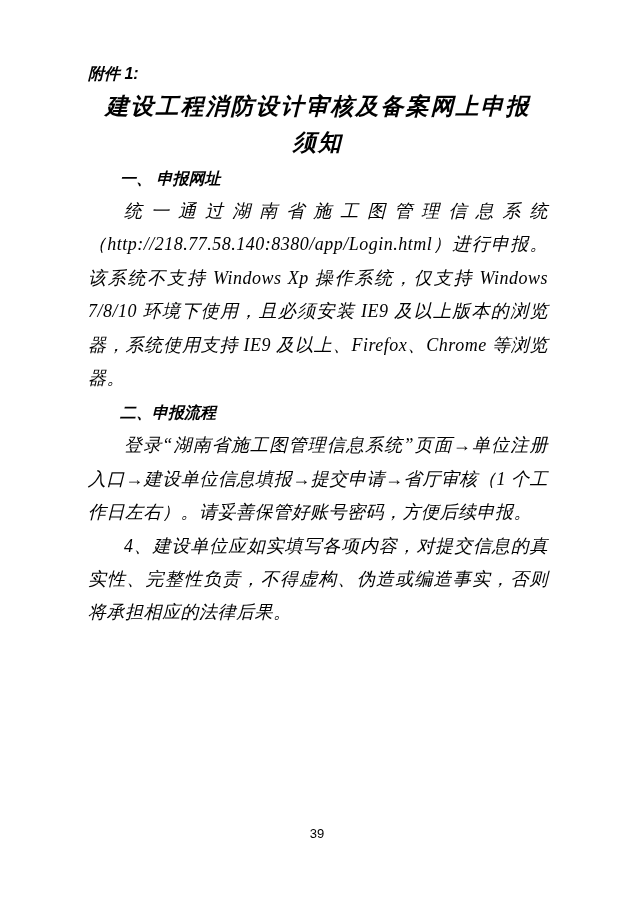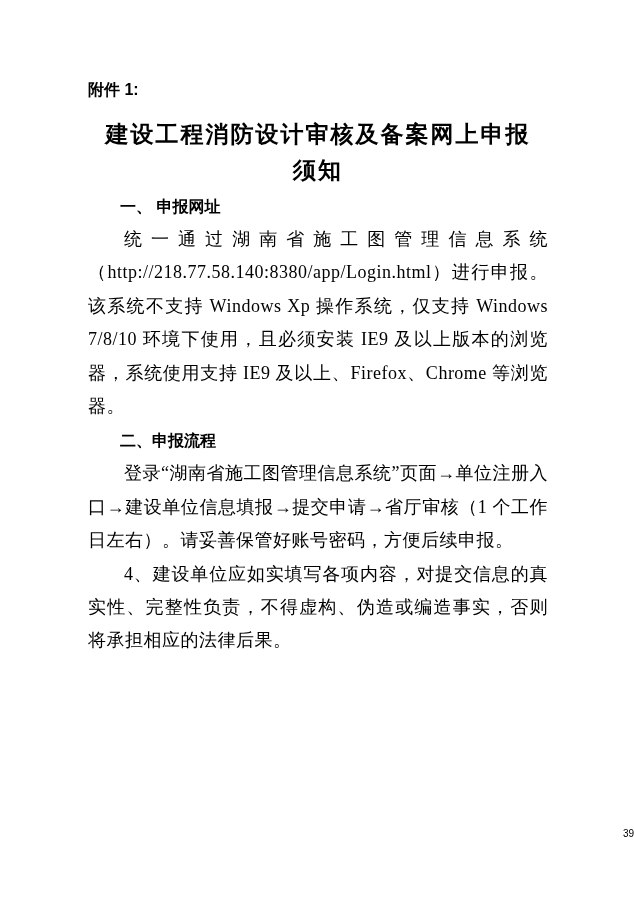--- a/index.html
+++ b/index.html
@@ -11,35 +11,36 @@
     font-family: "Liberation Serif", "DejaVu Serif", serif;
     color: #000000;
     overflow: hidden;
   }
   .page {
     position: absolute;
     inset: 0;
     background: #ffffff;
   }
   .content {
-    padding: 78px 86px 0 88px;
+    padding: 62px 86px 0 88px;
+    font-style: italic;
   }
   .attachment-label {
     font-size: 16px;
     font-weight: bold;
     line-height: 24px;
     font-family: "Liberation Sans", "DejaVu Sans", sans-serif;
   }
   .doc-title {
     text-align: center;
     font-weight: bold;
     font-size: 23px;
     line-height: 36px;
     letter-spacing: 2px;
-    margin-top: 15px;
+    margin-top: 3px;
     font-family: "Liberation Serif", "DejaVu Serif", serif;
   }
   .section-heading {
     font-size: 16px;
     font-weight: bold;
     line-height: 33px;
     text-indent: 2em;
     margin-top: 1px;
     font-family: "Liberation Sans", "DejaVu Sans", sans-serif;
   }
@@ -48,22 +49,22 @@
     line-height: 33.4px;
     text-align: justify;
     text-indent: 2em;
     letter-spacing: 0.5px;
   }
   .page-number {
     position: absolute;
     bottom: 58px;
     left: 0;
     width: 100%;
-    text-align: right;
-    font-size: 10px;
+    text-align: center;
+    font-size: 13px;
     line-height: 12px;
     font-family: "Liberation Sans", "DejaVu Sans", sans-serif;
   }
 </style>
 </head>
 <body>
 
 <div class="page">
   <div class="content">
 

